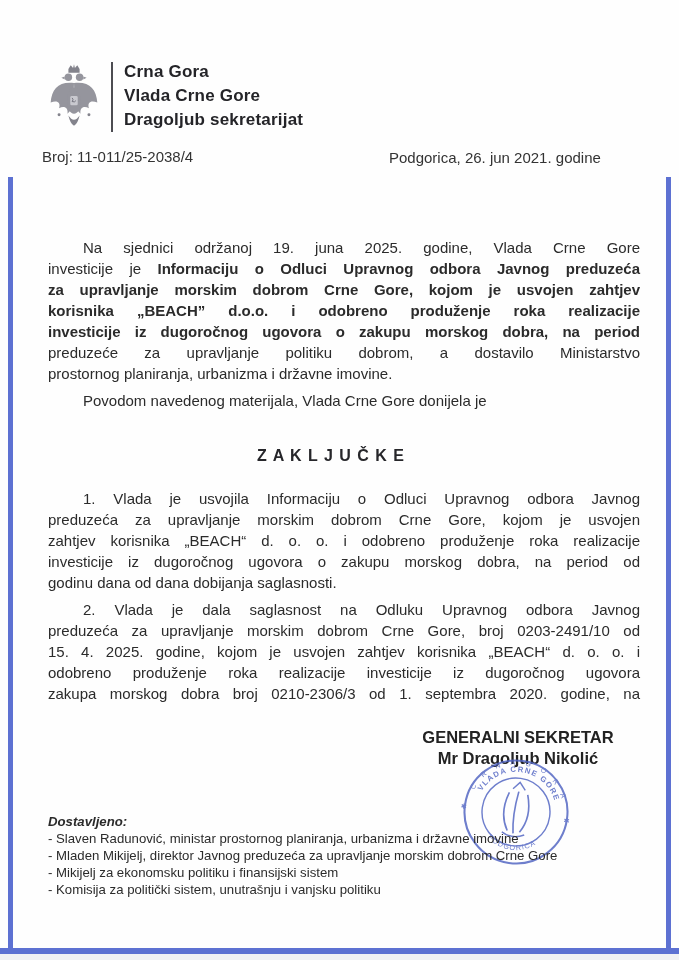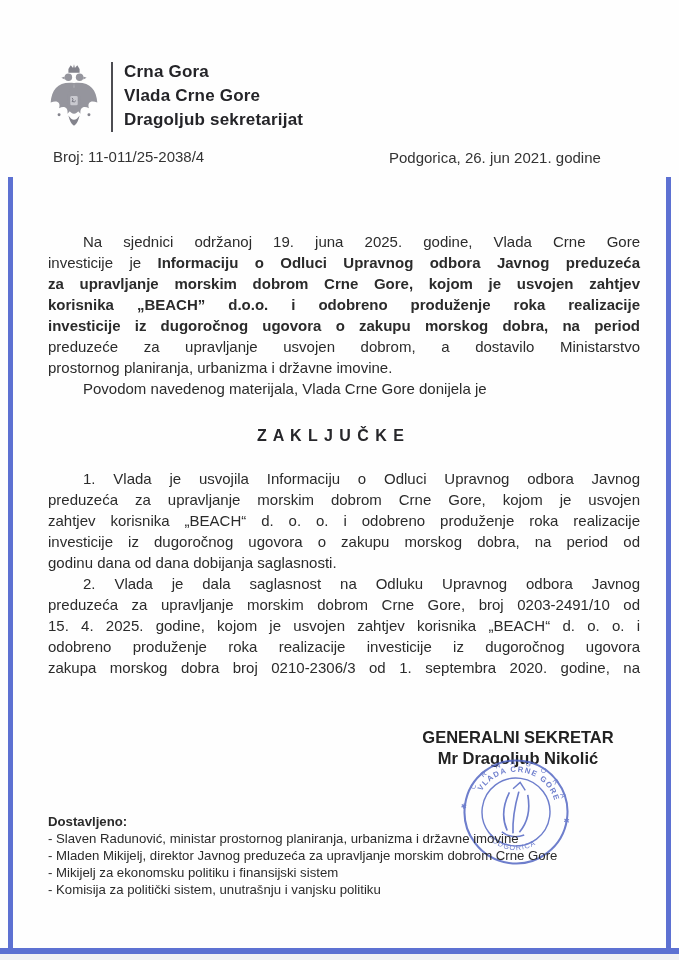--- a/index.html
+++ b/index.html
@@ -4,34 +4,34 @@
 <style>
   html,body{margin:0;padding:0;background:#e9e9ec;}
   .page{
     position:relative;width:679px;height:960px;background:#fefefe;
     font-family:"Liberation Sans", sans-serif;color:#2b2b2b;overflow:hidden;padding-left:18px;
   }
   
   .coa{position:absolute;left:46px;top:60px;width:56px;height:72px;}
   .hdr-divider{position:absolute;left:111px;top:62px;width:2px;height:70px;background:#4c4c52;}
   .org{position:absolute;left:124px;top:60px;font-size:17px;font-weight:bold;line-height:24px;color:#242428;letter-spacing:.2px;}
-  .doc-number{position:absolute;left:53px;top:148px;font-size:15px;color:#333;}
+  .doc-number{position:absolute;left:42px;top:148px;font-size:15px;color:#333;}
   .place-date{position:absolute;left:389px;top:149px;font-size:15px;color:#333;}
   
   .doc-body{position:absolute;left:48px;top:231px;width:592px;font-size:15px;line-height:21px;color:#2b2b2b;}
   .tl{height:21px;text-align:justify;text-align-last:justify;}
   .tl.noj{text-align:right;text-align-last:left;}
-  .ind{text-indent:35px;}
+  .ind{text-indent:35px;margin-top:6px;}
   .b{font-weight:bold;}
-  .heading{font-weight:bold;font-size:16px;letter-spacing:1px;text-align:center;height:21px;margin:26px 0 22px;padding-right:26px;color:#26262a;}
+  .heading{font-weight:bold;font-size:16px;letter-spacing:1px;text-align:center;height:21px;margin:34px 0 22px;padding-right:26px;color:#26262a;}
   
   .sig{position:absolute;left:390px;top:727px;width:256px;text-align:center;font-weight:bold;font-size:16.5px;line-height:20.5px;color:#222;}
   
   .footer{position:absolute;left:48px;top:813px;font-size:13.2px;line-height:17px;color:#2b2b2b;}
-  .footer .label{font-weight:bold;}
+  .footer .label{font-weight:bold;font-style:italic;}
   
   .stamp{position:absolute;left:446px;top:742px;width:140px;height:140px;opacity:.82;transform:rotate(8deg);}
   
   .frame-left{position:absolute;left:8px;top:177px;width:5px;height:771px;}
   .frame-right{position:absolute;left:666px;top:177px;width:5px;height:771px;}
   .frame-bottom{position:absolute;left:0;top:948px;width:679px;height:6px;}
   .scan-edge{position:absolute;left:0;top:954px;width:679px;height:6px;background:#f1f1f4;}
 </style>
 </head>
 <body>
@@ -66,21 +66,21 @@
 
   <div class="doc-number">Broj: 11-011/25-2038/4</div>
   <div class="place-date">Podgorica, 26. jun 2021. godine</div>
 
   <div class="doc-body" id="docBody">
       <div class="tl ind"><span>Na sjednici održanoj 19. juna 2025. godine, Vlada Crne Gore</span></div>
       <div class="tl"><span>investicije je </span><span class="b">Informaciju o Odluci Upravnog odbora Javnog preduzeća</span></div>
       <div class="tl"><span class="b">za upravljanje morskim dobrom Crne Gore, kojom je usvojen zahtjev</span></div>
       <div class="tl"><span class="b">korisnika „BEACH” d.o.o. i odobreno produženje roka realizacije</span></div>
       <div class="tl"><span class="b">investicije iz dugoročnog ugovora o zakupu morskog dobra, na period</span></div>
-      <div class="tl"><span>preduzeće za upravljanje usvojen dobrom, a dostavilo Ministarstvo</span></div>
+      <div class="tl"><span>preduzeće za upravljanje politiku dobrom, a dostavilo Ministarstvo</span></div>
       <div class="tl noj"><span>prostornog planiranja, urbanizma i državne imovine.</span></div>
       <div class="tl noj ind"><span>Povodom navedenog materijala, Vlada Crne Gore donijela je</span></div>
       <div class="heading">Z A K L J U Č K E</div>
       <div class="tl ind"><span>1. Vlada je usvojila Informaciju o Odluci Upravnog odbora Javnog</span></div>
       <div class="tl"><span>preduzeća za upravljanje morskim dobrom Crne Gore, kojom je usvojen</span></div>
       <div class="tl"><span>zahtjev korisnika „BEACH“ d. o. o. i odobreno produženje roka realizacije</span></div>
       <div class="tl"><span>investicije iz dugoročnog ugovora o zakupu morskog dobra, na period od</span></div>
       <div class="tl noj"><span>godinu dana od dana dobijanja saglasnosti.</span></div>
       <div class="tl ind"><span>2. Vlada je dala saglasnost na Odluku Upravnog odbora Javnog</span></div>
       <div class="tl"><span>preduzeća za upravljanje morskim dobrom Crne Gore, broj 0203-2491/10 od</span></div>

